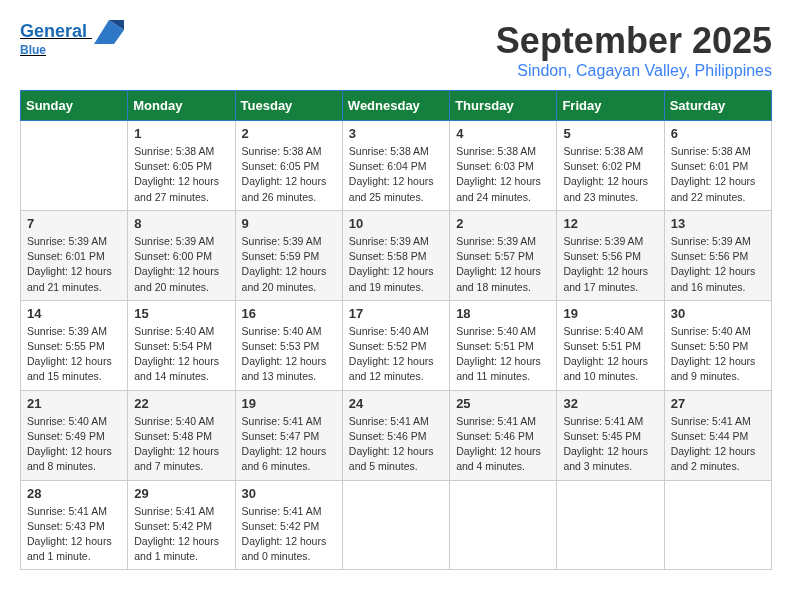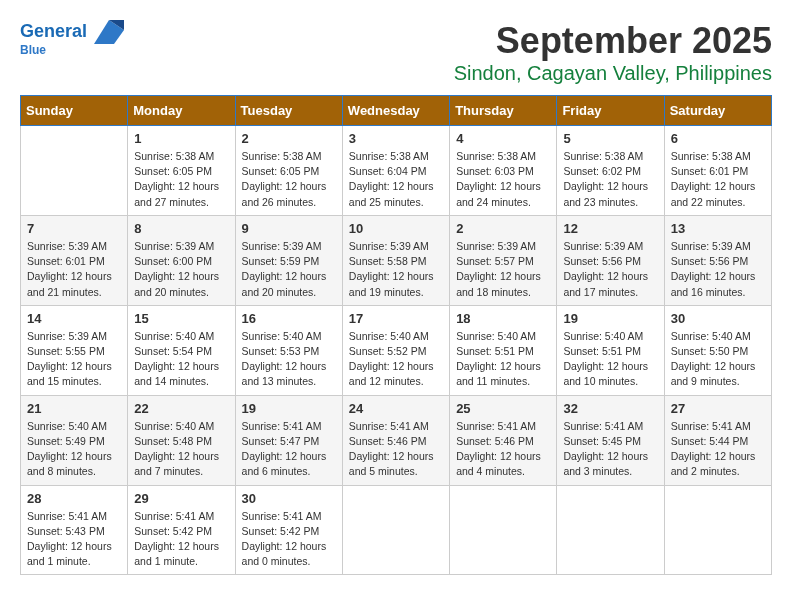--- a/index.html
+++ b/index.html
@@ -12,20 +12,21 @@
     }
     .header {
       display: flex;
       justify-content: space-between;
       align-items: flex-start;
       margin-bottom: 10px;
     }
     .logo {
       display: flex;
       align-items: center;
+      text-decoration: underline;
     }
     .logo-text {
       font-size: 18px;
       font-weight: bold;
       color: #333;
       line-height: 1.1;
     }
     .logo-text span {
       color: #1a6ab5;
     }
@@ -37,30 +38,30 @@
     }
     .title-block {
       text-align: right;
     }
     .month-title {
       font-size: 36px;
       font-weight: bold;
       color: #333;
     }
     .location-title {
-      font-size: 20px;
-      color: #15803d;
+      font-size: 16px;
+      color: #3b82f6;
     }
     table {
       width: 100%;
       border-collapse: collapse;
       font-size: 11px;
     }
     thead tr th {
-      background-color: #a16207;
+      background-color: #15803d;
       color: #fff;
       padding: 7px 5px;
       text-align: left;
       font-size: 13px;
       font-weight: bold;
       border: 1px solid #2e78c7;
     }
     tbody tr td {
       border: 1px solid #ccc;
       vertical-align: top;

